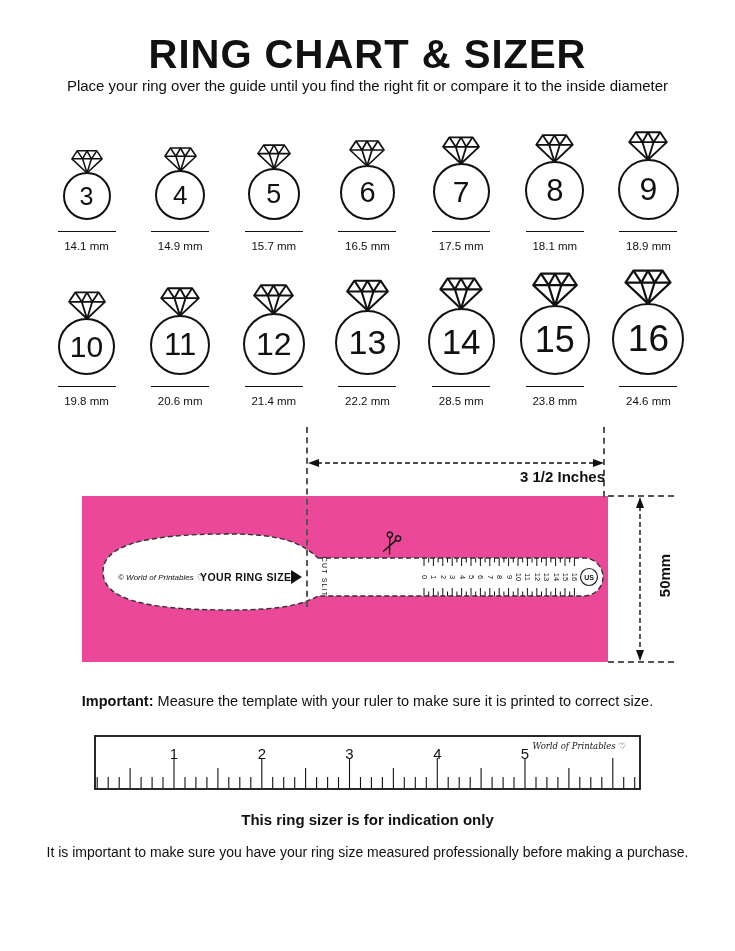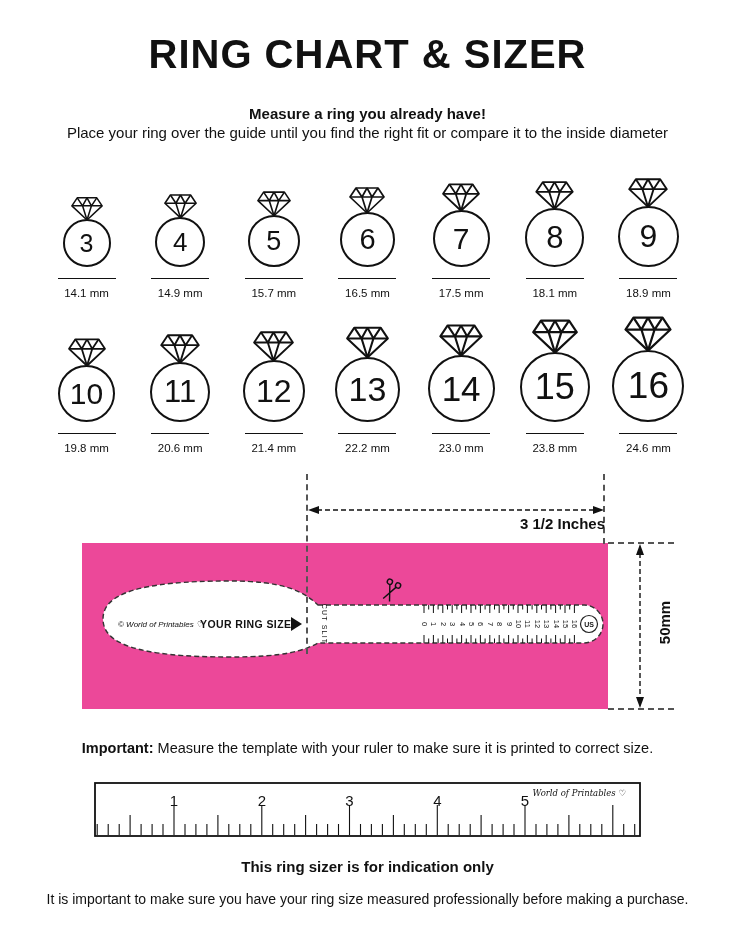--- a/index.html
+++ b/index.html
@@ -51,21 +51,20 @@
   .foot{margin:16px 0 0;text-align:center;font-size:14px}
   .brand-footer{margin-top:12px;text-align:center;font-size:18px;font-weight:700;
                 font-style:italic;font-family:"DejaVu Serif",serif}
 </style>
 </head>
 <body>
 
 <div>
 
   <h1 class="title">RING CHART &amp; SIZER</h1>
-  <p class="sub-bold">Measure a ring you already have!</p>
   <p class="sub">Place your ring over the guide until you find the right fit or compare it to the inside diameter</p>
 
   <div class="ring-row" id="ring-row-0">
       <div class="ring-item">
         <svg width="32" height="25" viewBox="0 0 36 28">
           <g fill="#fff" stroke="#111" stroke-width="1.7" stroke-linejoin="round">
             <path d="M7,2 L29,2 L35,11 L18,27 L1,11 Z"></path>
             <path fill="none" d="M1,11 H35 M7,2 L13,11 L18,27 M29,2 L23,11 L18,27 M18,2 L13,11 M18,2 L23,11"></path>
           </g>
         </svg>
@@ -187,21 +186,21 @@
       </div>
       <div class="ring-item">
         <svg width="44" height="34" viewBox="0 0 36 28">
           <g fill="#fff" stroke="#111" stroke-width="1.7" stroke-linejoin="round">
             <path d="M7,2 L29,2 L35,11 L18,27 L1,11 Z"></path>
             <path fill="none" d="M1,11 H35 M7,2 L13,11 L18,27 M29,2 L23,11 L18,27 M18,2 L13,11 M18,2 L23,11"></path>
           </g>
         </svg>
         <div class="ring-circle" style="width:67px;height:67px;font-size:35px">14</div>
         <div class="ring-underline"></div>
-        <div class="ring-mm">23.0 mm</div>
+        <div class="ring-mm">28.5 mm</div>
       </div>
       <div class="ring-item">
         <svg width="46" height="36" viewBox="0 0 36 28">
           <g fill="#fff" stroke="#111" stroke-width="1.7" stroke-linejoin="round">
             <path d="M7,2 L29,2 L35,11 L18,27 L1,11 Z"></path>
             <path fill="none" d="M1,11 H35 M7,2 L13,11 L18,27 M29,2 L23,11 L18,27 M18,2 L13,11 M18,2 L23,11"></path>
           </g>
         </svg>
         <div class="ring-circle" style="width:70px;height:70px;font-size:36px">15</div>
         <div class="ring-underline"></div>

